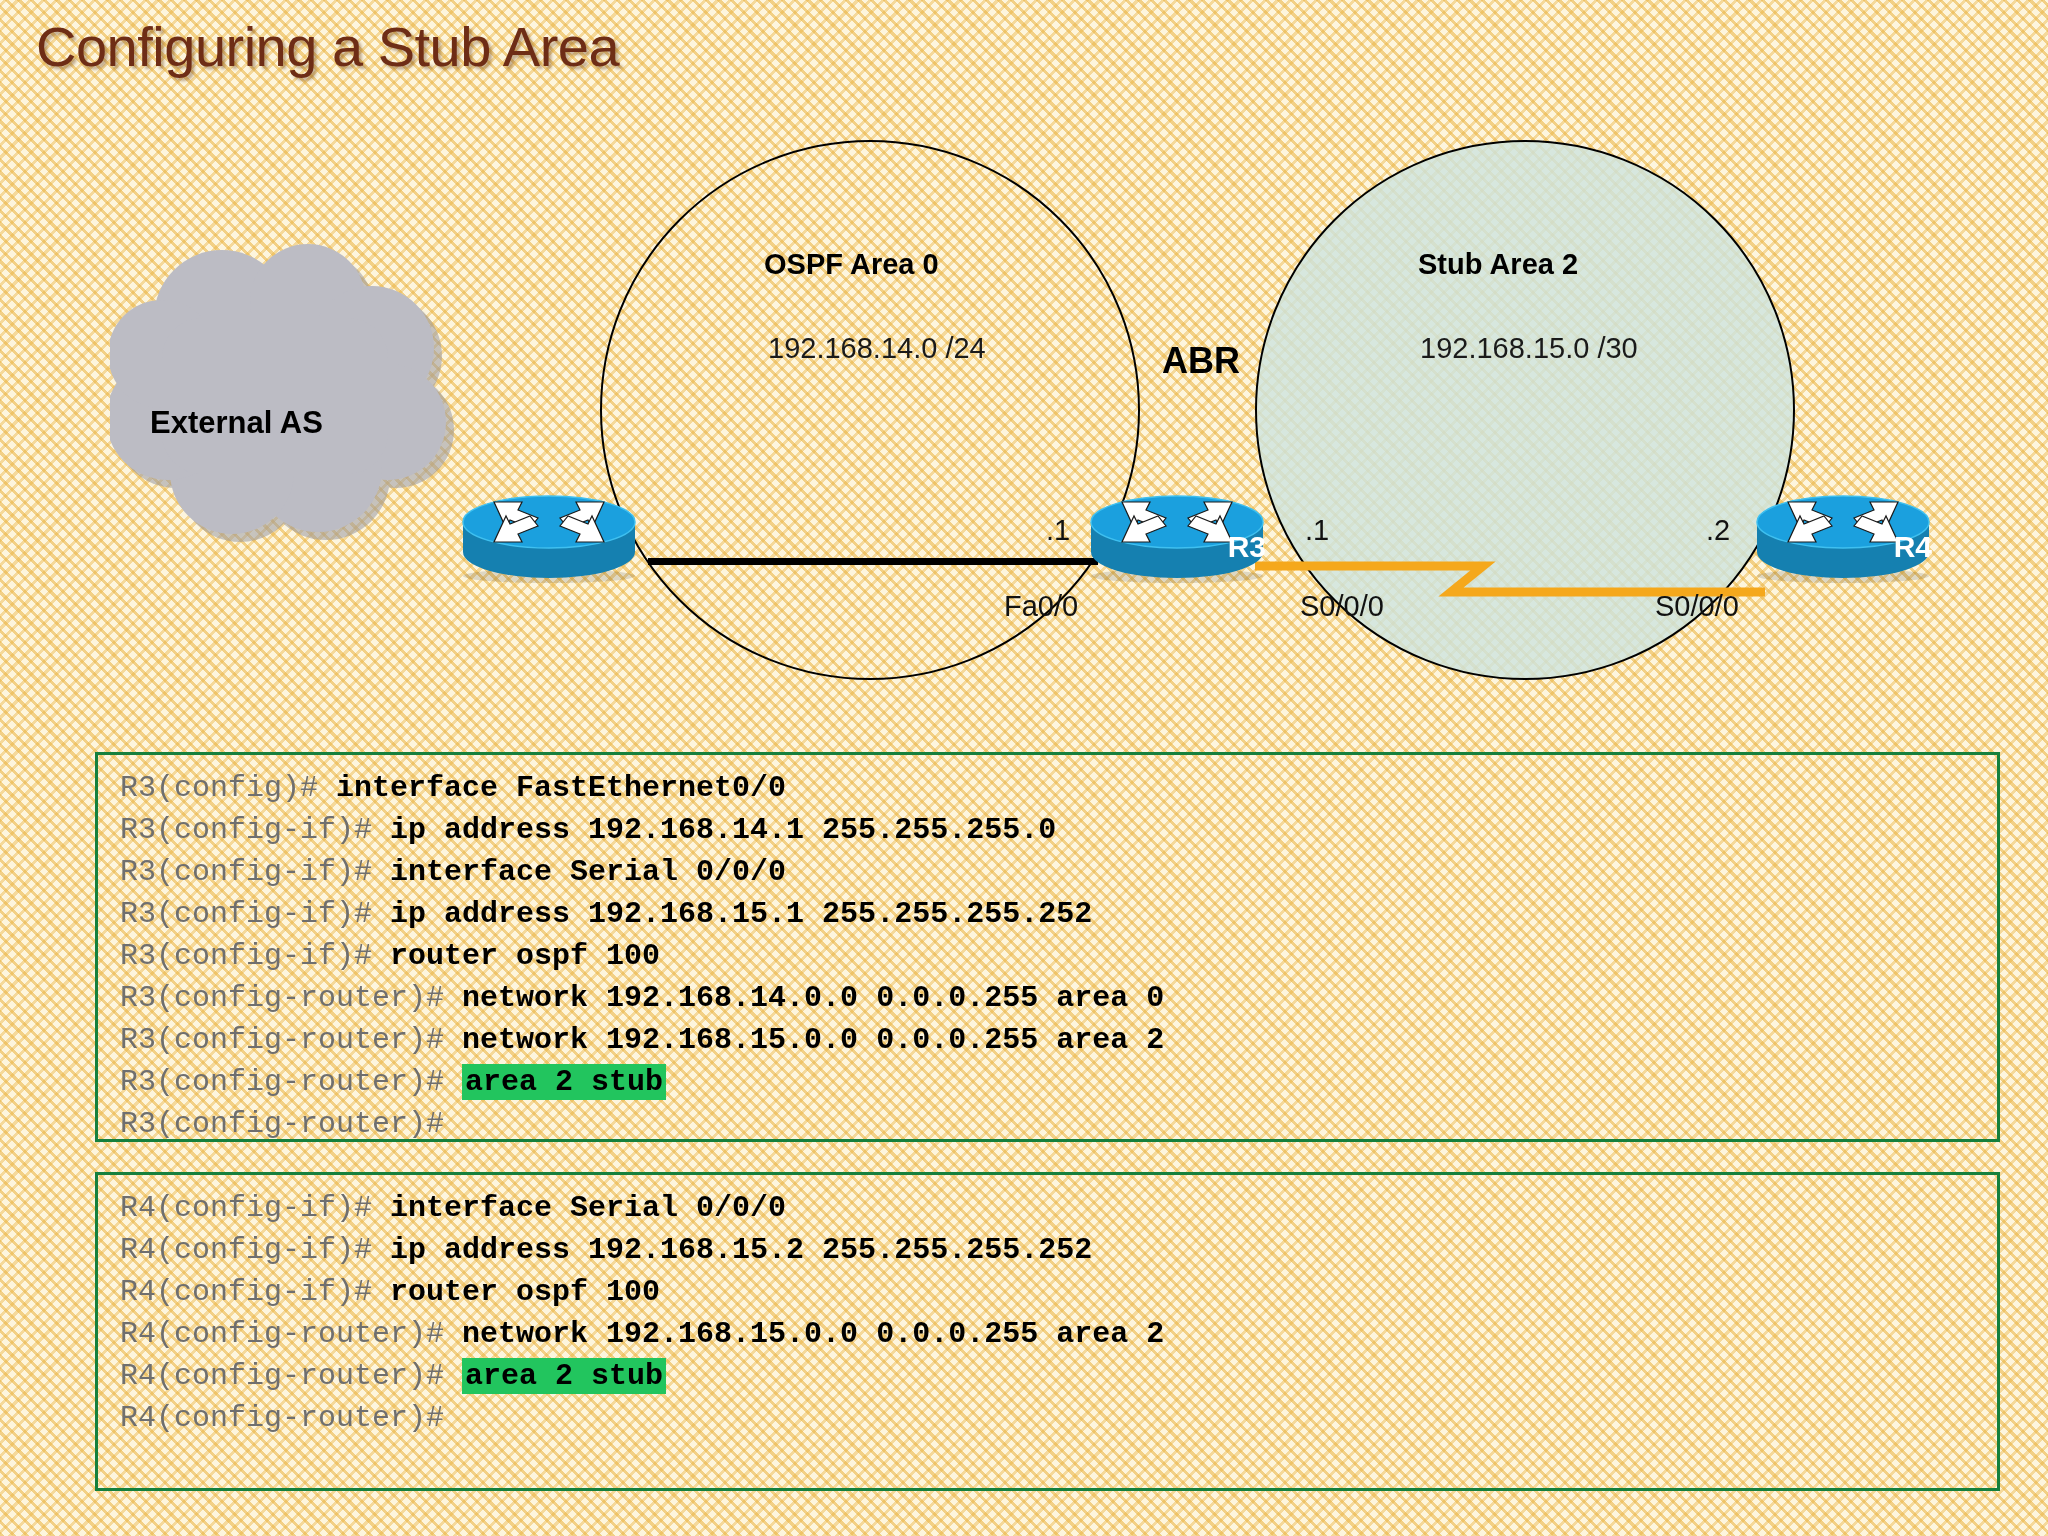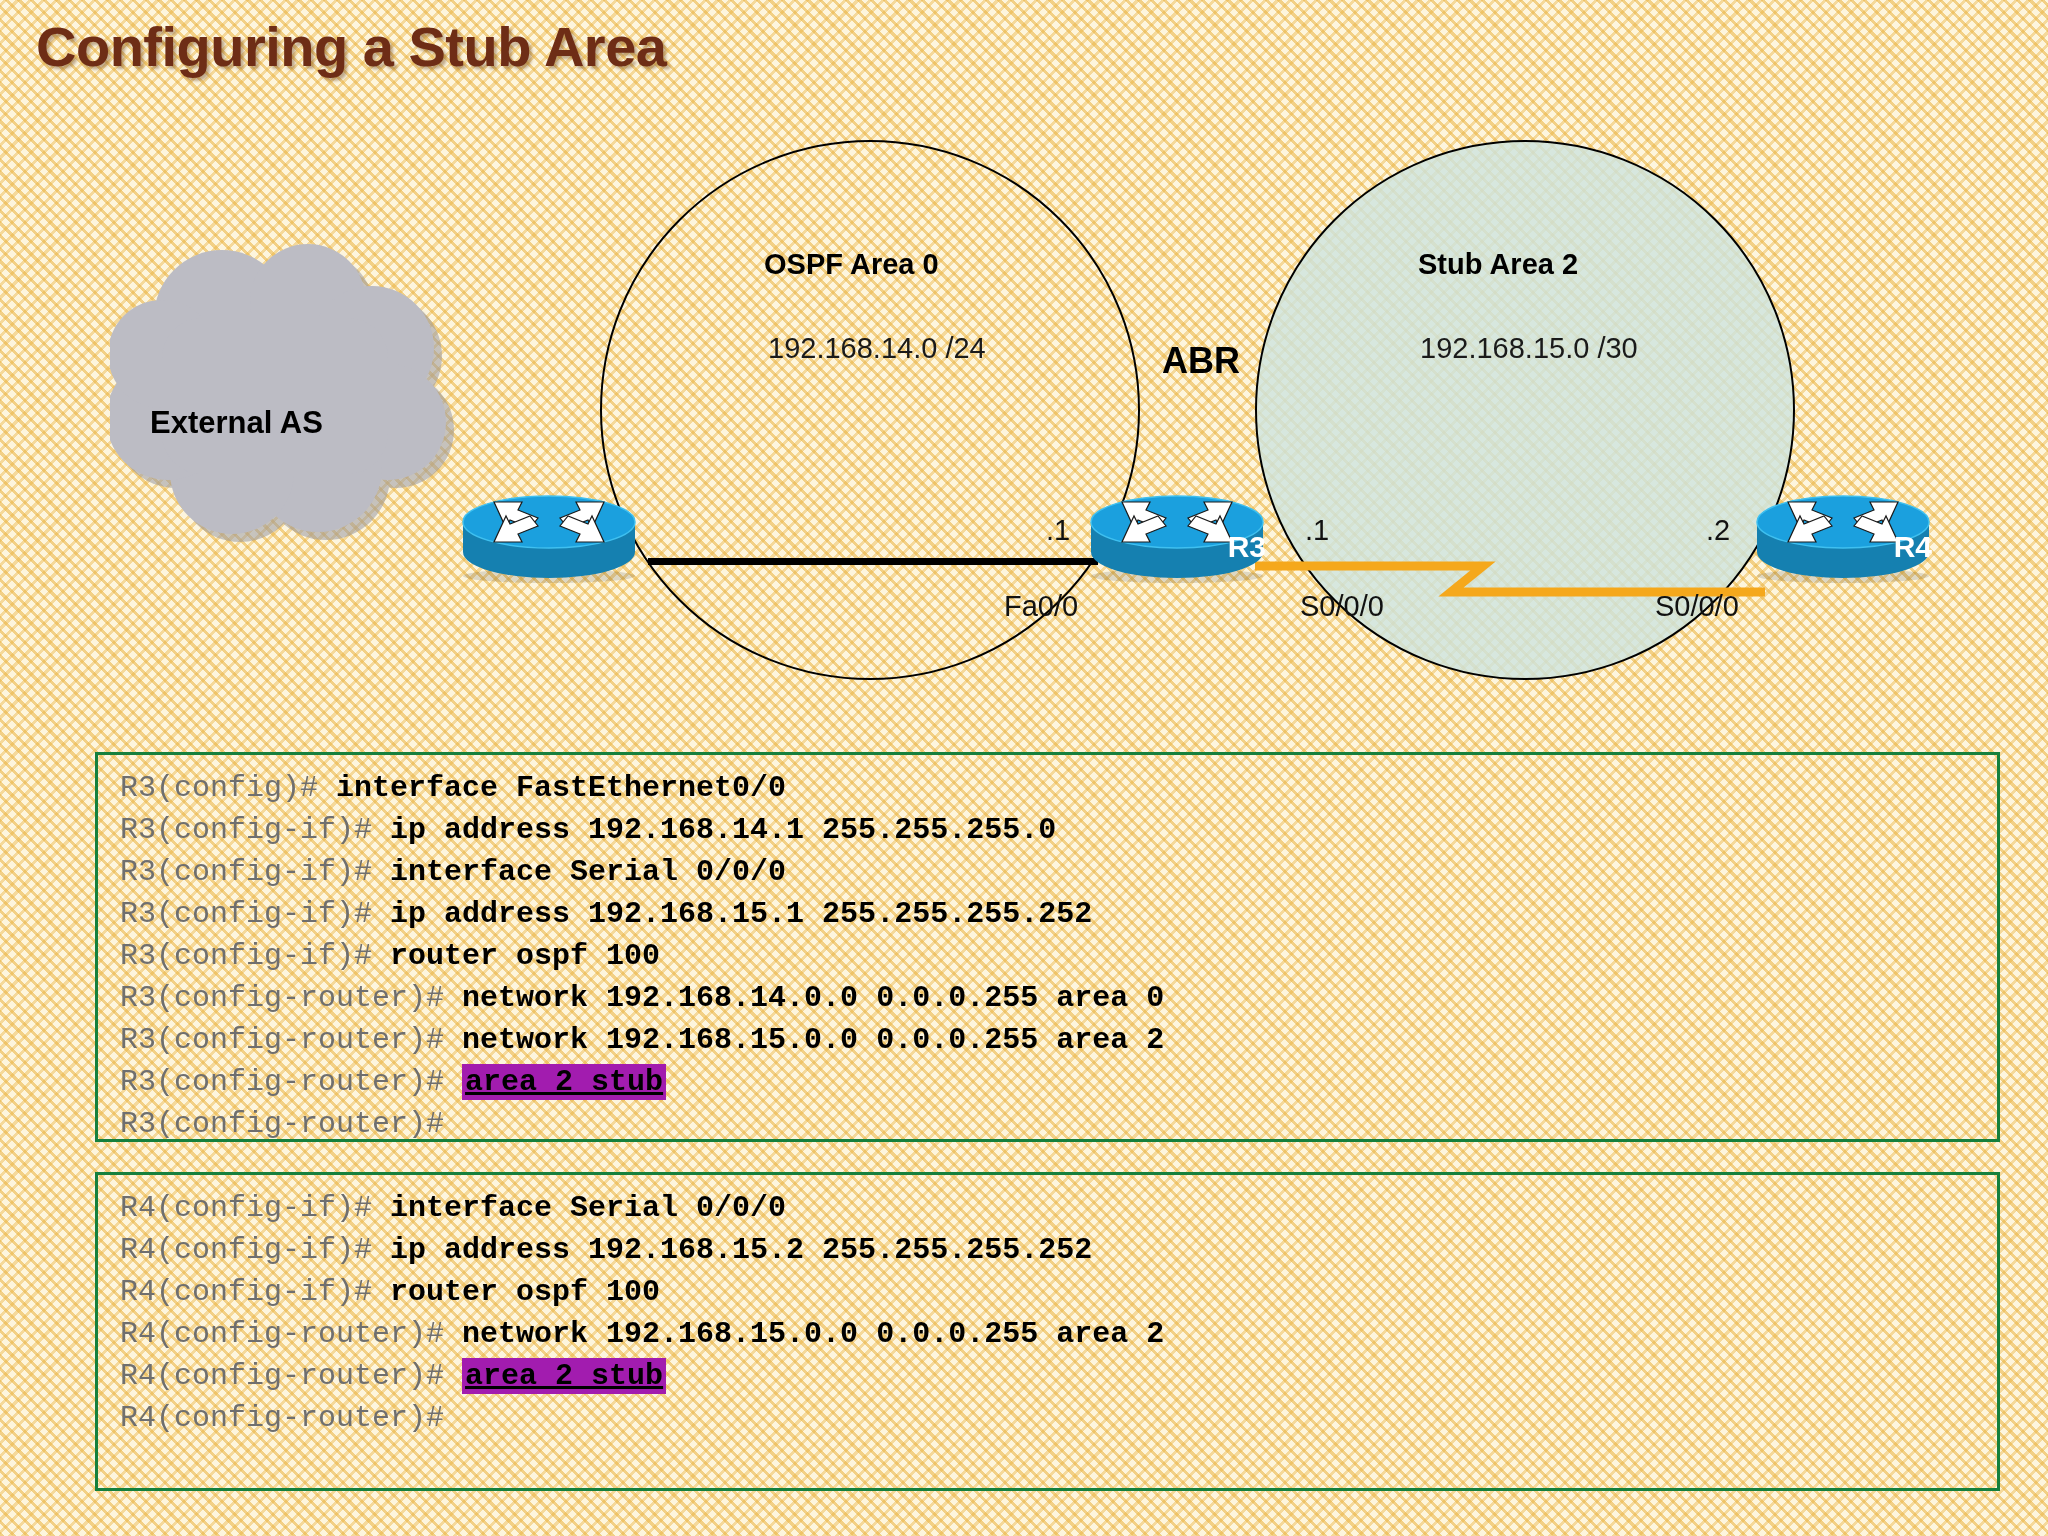--- a/index.html
+++ b/index.html
@@ -32,21 +32,21 @@
         rgba(253,245,221,0) 3px, rgba(253,245,221,0) 9px);
     z-index: 0;
   }
 
   
   #title {
     position: absolute;
     left: 36px;
     top: 14px;
     font-size: 56px;
-    font-weight: bold;
+    font-weight: normal;
     color: #6e2d16;
     letter-spacing: -0.5px;
     text-shadow: 3px 3px 3px rgba(120,80,40,0.45);
     z-index: 10;
     white-space: nowrap;
   }
 
   
   #diagram {
     position: absolute;
@@ -218,23 +218,22 @@
   }
   .code-prompt {
     color: #6f6f6f;
     font-weight: normal;
   }
   .code-cmd {
     color: #000;
     font-weight: bold;
   }
   .code-cmd.hl {
-    background-color: #a21caf;
+    background-color: #22c55e;
     padding: 1px 3px;
-    text-decoration: underline;
   }
 </style>
 </head>
 <body>
 
 <div id="bg-texture"></div>
 
 <div id="title">Configuring a Stub Area</div>
 
 <div id="diagram">

